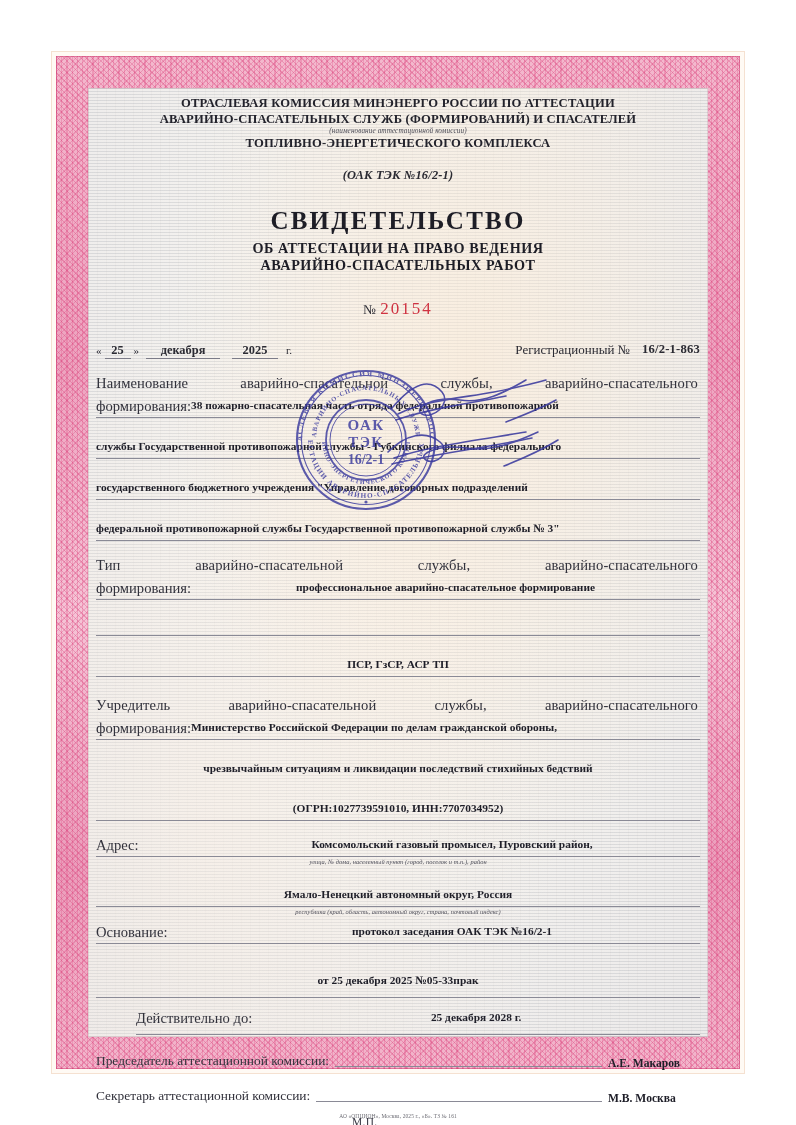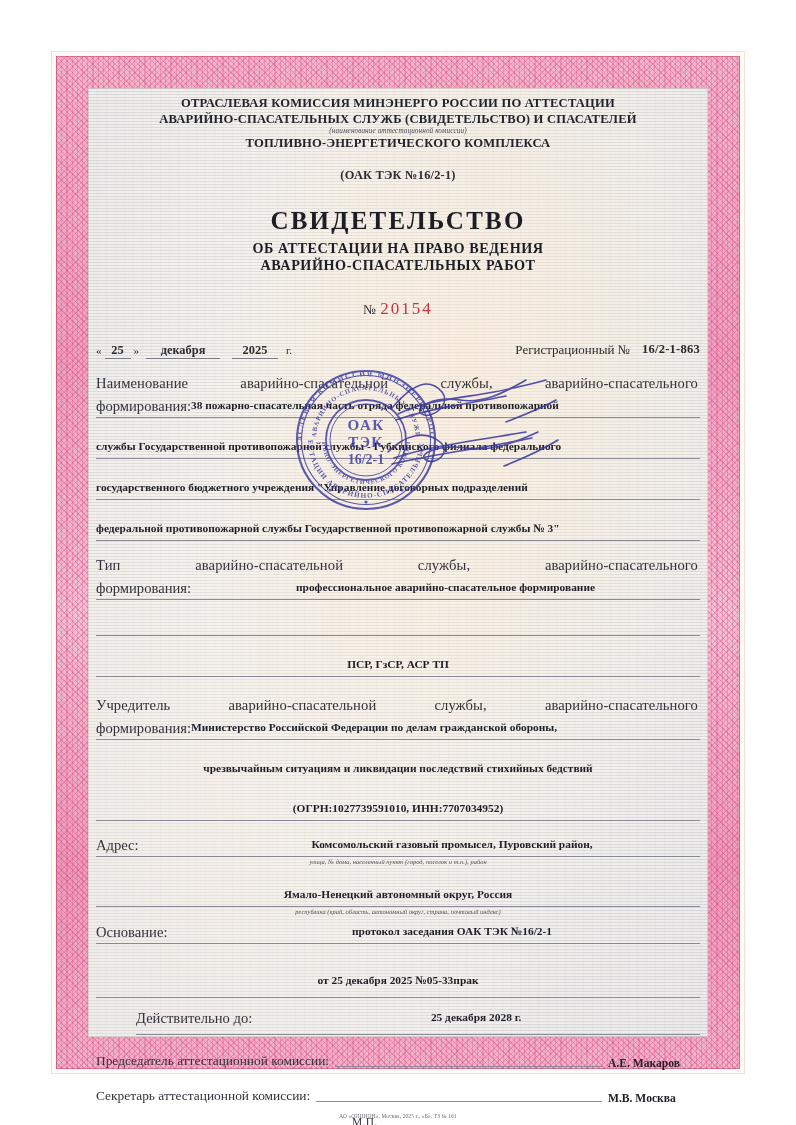--- a/index.html
+++ b/index.html
@@ -95,20 +95,21 @@
     color:#4a4a55;
     line-height:9px;
     margin-top:0px;
     letter-spacing:.1px;
   }
   .hdr-code{
     font-weight:bold;
     font-size:12.4px;
     margin-top:16px;
     letter-spacing:.2px;
+    font-style:italic;
   }
 
   
   .title-main{
     text-align:center;
     font-weight:bold;
     font-size:25px;
     letter-spacing:2.2px;
     margin-top:24px;
     color:#1d1d26;
@@ -445,21 +446,21 @@
   <div class="border-gap"></div>
 
   <div class="border-pink"></div>
 
   <div class="inner-panel"></div>
 
   <div class="content">
 
     <div class="hdr">
       <div class="hdr-l1">ОТРАСЛЕВАЯ КОМИССИЯ МИНЭНЕРГО РОССИИ ПО АТТЕСТАЦИИ</div>
-      <div class="hdr-l2">АВАРИЙНО-СПАСАТЕЛЬНЫХ СЛУЖБ (СВИДЕТЕЛЬСТВО) И СПАСАТЕЛЕЙ</div>
+      <div class="hdr-l2">АВАРИЙНО-СПАСАТЕЛЬНЫХ СЛУЖБ (ФОРМИРОВАНИЙ) И СПАСАТЕЛЕЙ</div>
       <div class="hdr-cap">(наименование аттестационной комиссии)</div>
       <div class="hdr-l3">ТОПЛИВНО-ЭНЕРГЕТИЧЕСКОГО КОМПЛЕКСА</div>
       <div class="hdr-code">(ОАК ТЭК №16/2-1)</div>
     </div>
 
     <div class="title-main">СВИДЕТЕЛЬСТВО</div>
     <div class="title-sub1">ОБ АТТЕСТАЦИИ НА ПРАВО ВЕДЕНИЯ</div>
     <div class="title-sub2">АВАРИЙНО-СПАСАТЕЛЬНЫХ РАБОТ</div>
 
     <div class="serial">

